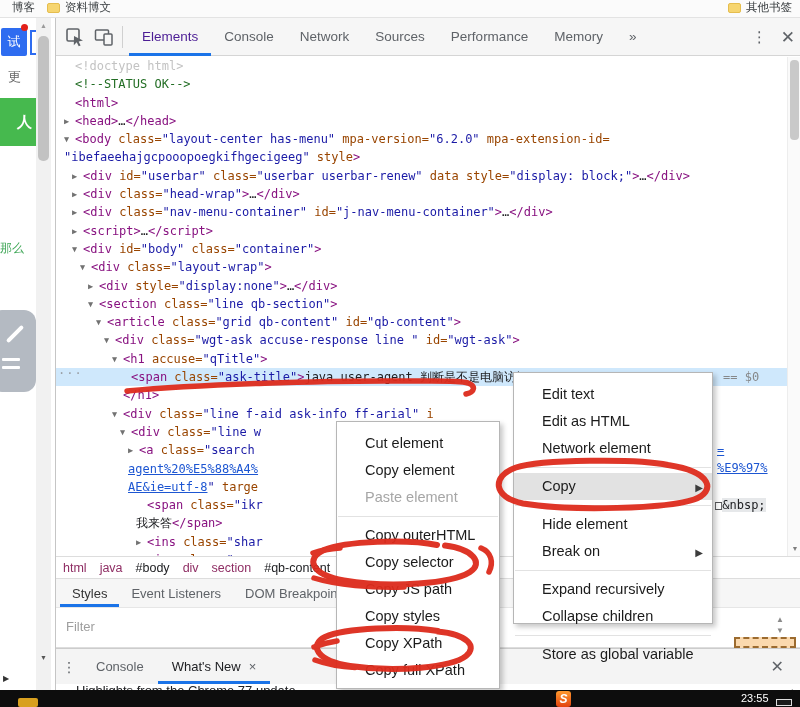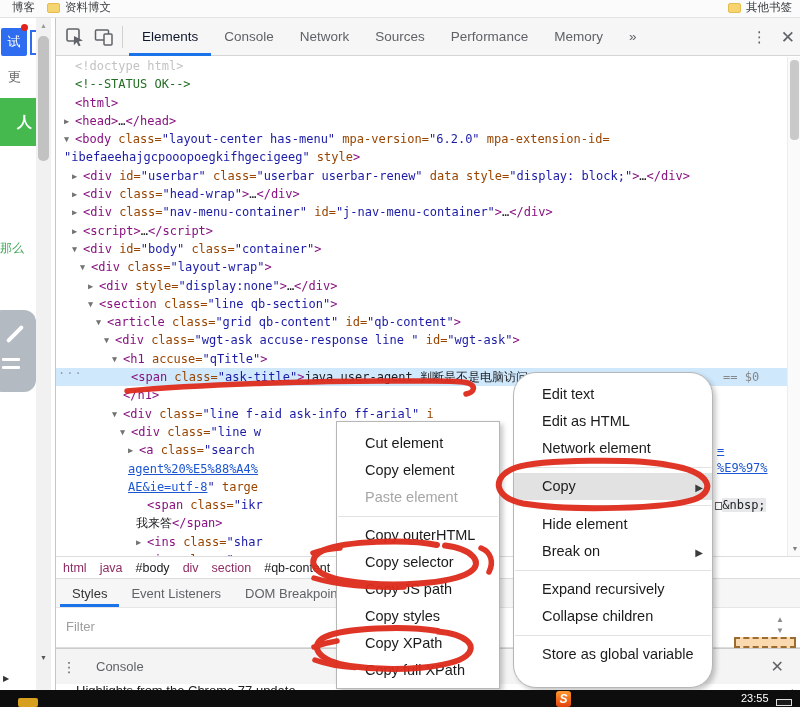--- a/index.html
+++ b/index.html
@@ -30,21 +30,21 @@
   #pg-mini-arrow { position:absolute; left:3px; top:656px; color:#333; font-size:8px; }
 
   
   #devtools { position:absolute; left:55px; top:18px; width:745px; height:672px; background:#fff; border-left:1px solid #c5c5c5; }
   #dt-toolbar { position:absolute; left:0; top:0; width:745px; height:38px; background:#f6f6f6; border-bottom:1px solid #d5d5d5; display:flex; align-items:center; }
   .dt-ic { width:20px; height:20px; margin-left:9px; position:relative; }
   .dt-ic svg { display:block; }
   #dt-vsep { width:1px; height:22px; background:#d0d0d0; margin:0 6px 0 8px; }
   #dt-tabs { display:flex; height:38px; align-items:stretch; }
   .dt-tab { padding:0 13px; font-size:13.5px; color:#5f6368; display:flex; align-items:center; border-bottom:3px solid transparent; padding-top:3px; white-space:nowrap; }
-  .dt-tab.active { color:#0f172a; border-bottom-color:#1a73e8; }
+  .dt-tab.active { color:#4c1d95; border-bottom-color:#1a73e8; }
   #dt-right-ics { position:absolute; right:6px; top:0; height:38px; display:flex; align-items:center; gap:14px; color:#5f6368; }
   #dt-kebab { font-size:15px; letter-spacing:0; }
   #dt-close { font-size:17px; }
 
   
   #dom-tree { position:absolute; left:0; top:39px; width:731px; height:499px; overflow:hidden; font-family:"DejaVu Sans Mono",monospace; font-size:12px; }
   .dom-row { height:18.3px; line-height:18.3px; white-space:nowrap; position:relative; }
   .dom-row.selected { background:#cfe8fc; }
   .tw { display:inline-block; width:11px; color:#727272; font-size:8.5px; vertical-align:1px; }
   .c-tag{color:#881280} .c-attr{color:#994500} .c-val{color:#1a1aa6}
@@ -77,21 +77,21 @@
   .dr-tab { padding:0 14px; font-size:13px; color:#5f6368; display:flex; align-items:center; gap:8px; border-bottom:3px solid transparent; padding-top:3px; white-space:nowrap; }
   .dr-tab.active { color:#202124; border-bottom-color:#1a73e8; }
   .dr-close-x { color:#5f6368; }
   #drawer-close { position:absolute; right:16px; top:639px; color:#5f6368; font-size:16px; }
   #whatsnew { position:absolute; left:0; top:666px; width:745px; height:6px; overflow:hidden; background:#fff; }
   #whatsnew-text { position:absolute; left:20px; top:0; font-size:13px; color:#202124; line-height:14px; }
   #resize-glyph { position:absolute; right:4px; top:670px; color:#666; font-size:9px; }
 
   
   .ctx-menu { position:absolute; background:#fff; border:1px solid #b6b6b6; box-shadow:3px 3px 5px rgba(0,0,0,.22); z-index:50; padding:8px 0; font-size:14.5px; color:#1b1b1b; }
-  #menu-main { left:513px; top:372px; width:200px; height:316px;border-radius:23px; }
+  #menu-main { left:513px; top:372px; width:200px; height:252px; }
   #menu-copy { left:336px; top:421px; width:164px; height:268px; }
   .menu-item { height:27px; line-height:27px; padding:0 24px 0 28px; position:relative; white-space:nowrap; }
   .menu-item.hover { background:#e2e2e2; }
   .menu-item.disabled { color:#a6a6a6; }
   .menu-sep { height:1px; background:#e2e2e2; margin:5px 1px; }
   .submenu-arrow { position:absolute; right:9px; top:1px; font-size:10px; color:#3c3c3c; }
 
   
   #annotations { position:absolute; left:0; top:0; z-index:100; pointer-events:none; }
 
@@ -232,20 +232,24 @@
     <div>▲</div>
     <div>▼</div>
   </div>
   <div id="dashed-box"></div>
 
   <div id="drawer">
     <div id="drawer-kebab">⋮</div>
   <div class="dr-tab">
         <span>Console</span>
       </div>
+      <div class="dr-tab active">
+        <span>What's New</span>
+        <span class="dr-close-x">×</span>
+      </div>
     </div>
   <div id="drawer-close">✕</div>
   <div id="whatsnew">
     <div id="whatsnew-text">Highlights from the Chrome 77 update</div>
   </div>
   <div id="resize-glyph">⬍</div>
 </div>
 
 <div id="menu-main" class="ctx-menu">
     <div class="menu-item"><span>Edit text</span></div>

